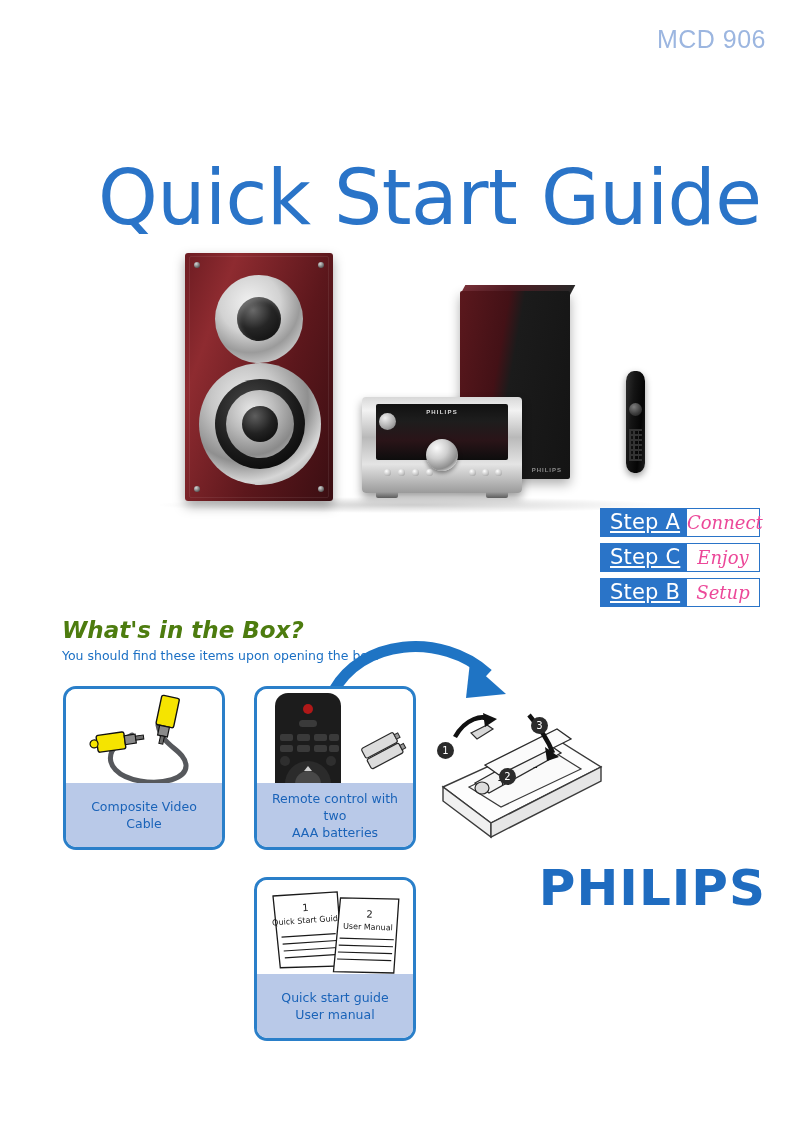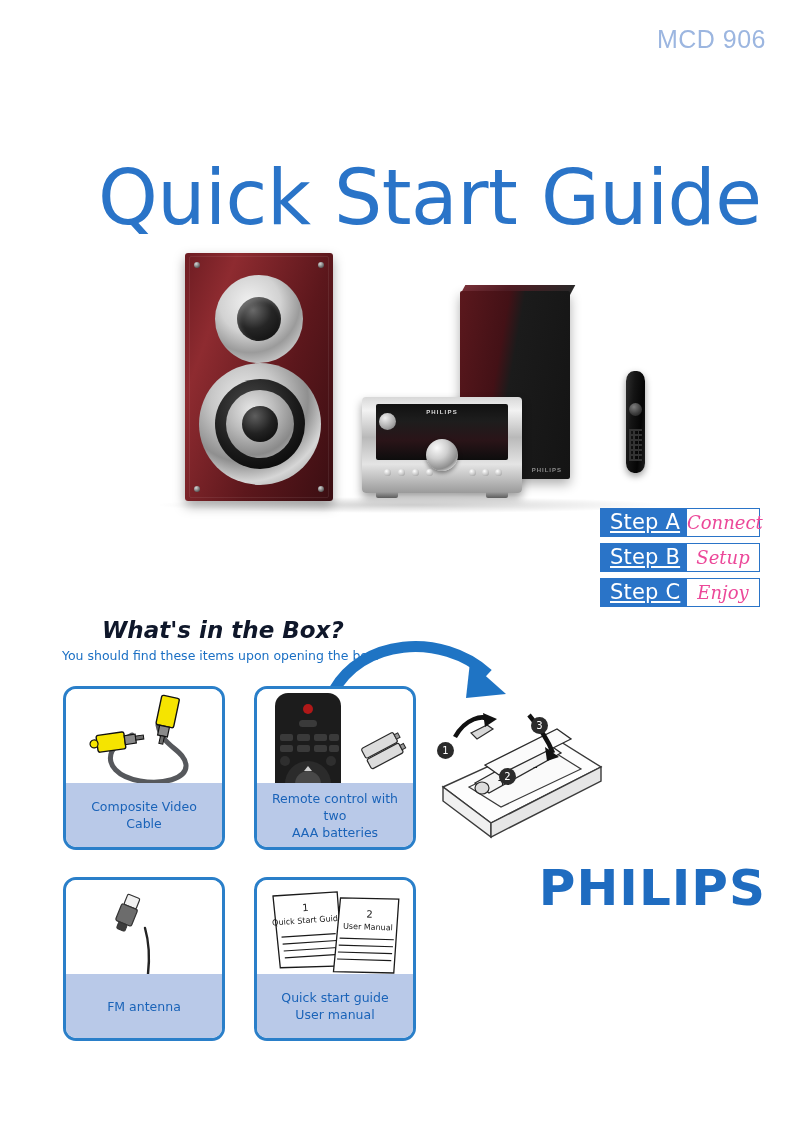--- a/index.html
+++ b/index.html
@@ -281,23 +281,22 @@
   }
 
   
   .wit-title {
     position: absolute;
     left: 62px;
     top: 617px;
     font-size: 23px;
     font-weight: bold;
     font-style: italic;
-    color: #0f172a;
-    font-family: "DejaVu Sans", sans-serif;
-    margin-left: 40px;
+    color: #4d7c0f;
+    font-family: "DejaVu Sans", sans-serif;
   }
   .wit-sub {
     position: absolute;
     left: 62px;
     top: 648px;
     font-size: 12.5px;
     color: #1a6fc4;
     font-family: "DejaVu Sans", sans-serif;
   }
 
@@ -427,26 +426,26 @@
 
     <div class="hero-shadow"></div>
   </div>
 
   <div class="steps">
     <div class="step-row">
       <div class="step-label">Step A</div>
       <div class="step-action">Connect</div>
     </div>
     <div class="step-row">
+      <div class="step-label">Step C</div>
+      <div class="step-action">Enjoy</div>
+    </div>
+    <div class="step-row">
       <div class="step-label">Step B</div>
       <div class="step-action">Setup</div>
-    </div>
-    <div class="step-row">
-      <div class="step-label">Step C</div>
-      <div class="step-action">Enjoy</div>
     </div>
   </div>
 
   <div class="wit-title">What's in the Box?</div>
   <div class="wit-sub">You should find these items upon opening the box.</div>
 
   <svg class="arrow-svg" viewBox="0 0 210 100">
     <path d="M2 62 C 30 6, 112 0, 158 42" stroke="#1f74c4" stroke-width="11" fill="none" stroke-linecap="butt"></path>
     <polygon points="140,30 176,62 136,66" fill="#1f74c4"></polygon>
   </svg>
@@ -532,33 +531,20 @@
       <path d="M30 42 C 40 24, 58 18, 66 26" stroke="#111" stroke-width="4.5" fill="none"></path>
       <polygon points="58,18 72,24 60,32" fill="#111"></polygon>
       <path d="M104 20 C 116 34, 124 48, 128 58" stroke="#111" stroke-width="4.5" fill="none"></path>
       <polygon points="120,52 134,62 122,66" fill="#111"></polygon>
     </svg>
     <div class="callout" style="left:12px; top:47px;">1</div>
     <div class="callout" style="left:74px; top:73px;">2</div>
     <div class="callout" style="left:106px; top:22px;">3</div>
   </div>
 
-  <div class="item-box" id="box-fm">
-    <div class="item-art">
-      <svg width="156" height="100" viewBox="0 0 156 100">
-        <g transform="translate(62,14) rotate(22)">
-          <rect x="0" y="0" width="13" height="11" rx="1.5" fill="#f0f0f0" stroke="#333" stroke-width="1.2"></rect>
-          <rect x="-2" y="11" width="17" height="18" rx="2" fill="#6c6c6c" stroke="#333" stroke-width="1.2"></rect>
-          <rect x="2" y="29" width="9" height="7" rx="1.5" fill="#3d3d3d" stroke="#333" stroke-width="1"></rect>
-        </g>
-        <path d="M79 48 C 83 62, 84 76, 82 94" stroke="#232323" stroke-width="2.4" fill="none" stroke-linecap="round"></path>
-      </svg>
-    </div>
-    <div class="item-caption">FM antenna</div>
-  </div>
 
   <div class="item-box" id="box-docs">
     <div class="item-art">
       <svg width="156" height="100" viewBox="0 0 156 100">
         <g transform="translate(16,16) rotate(-9)">
           <polygon points="0,0 64,6 58,80 -4,72" fill="#ffffff" stroke="#1a1a1a" stroke-width="1.3"></polygon>
           <text x="30" y="20" font-family="DejaVu Sans, sans-serif" font-size="10" fill="#1a1a1a" text-anchor="middle" transform="rotate(5 30 20)">1</text>
           <text x="30" y="32" font-family="DejaVu Sans, sans-serif" font-size="8" fill="#1a1a1a" text-anchor="middle" transform="rotate(5 30 32)">Quick Start Guide</text>
           <g stroke="#1a1a1a" stroke-width="1.1">
             <line x1="2" y1="42" x2="56" y2="47"></line>

